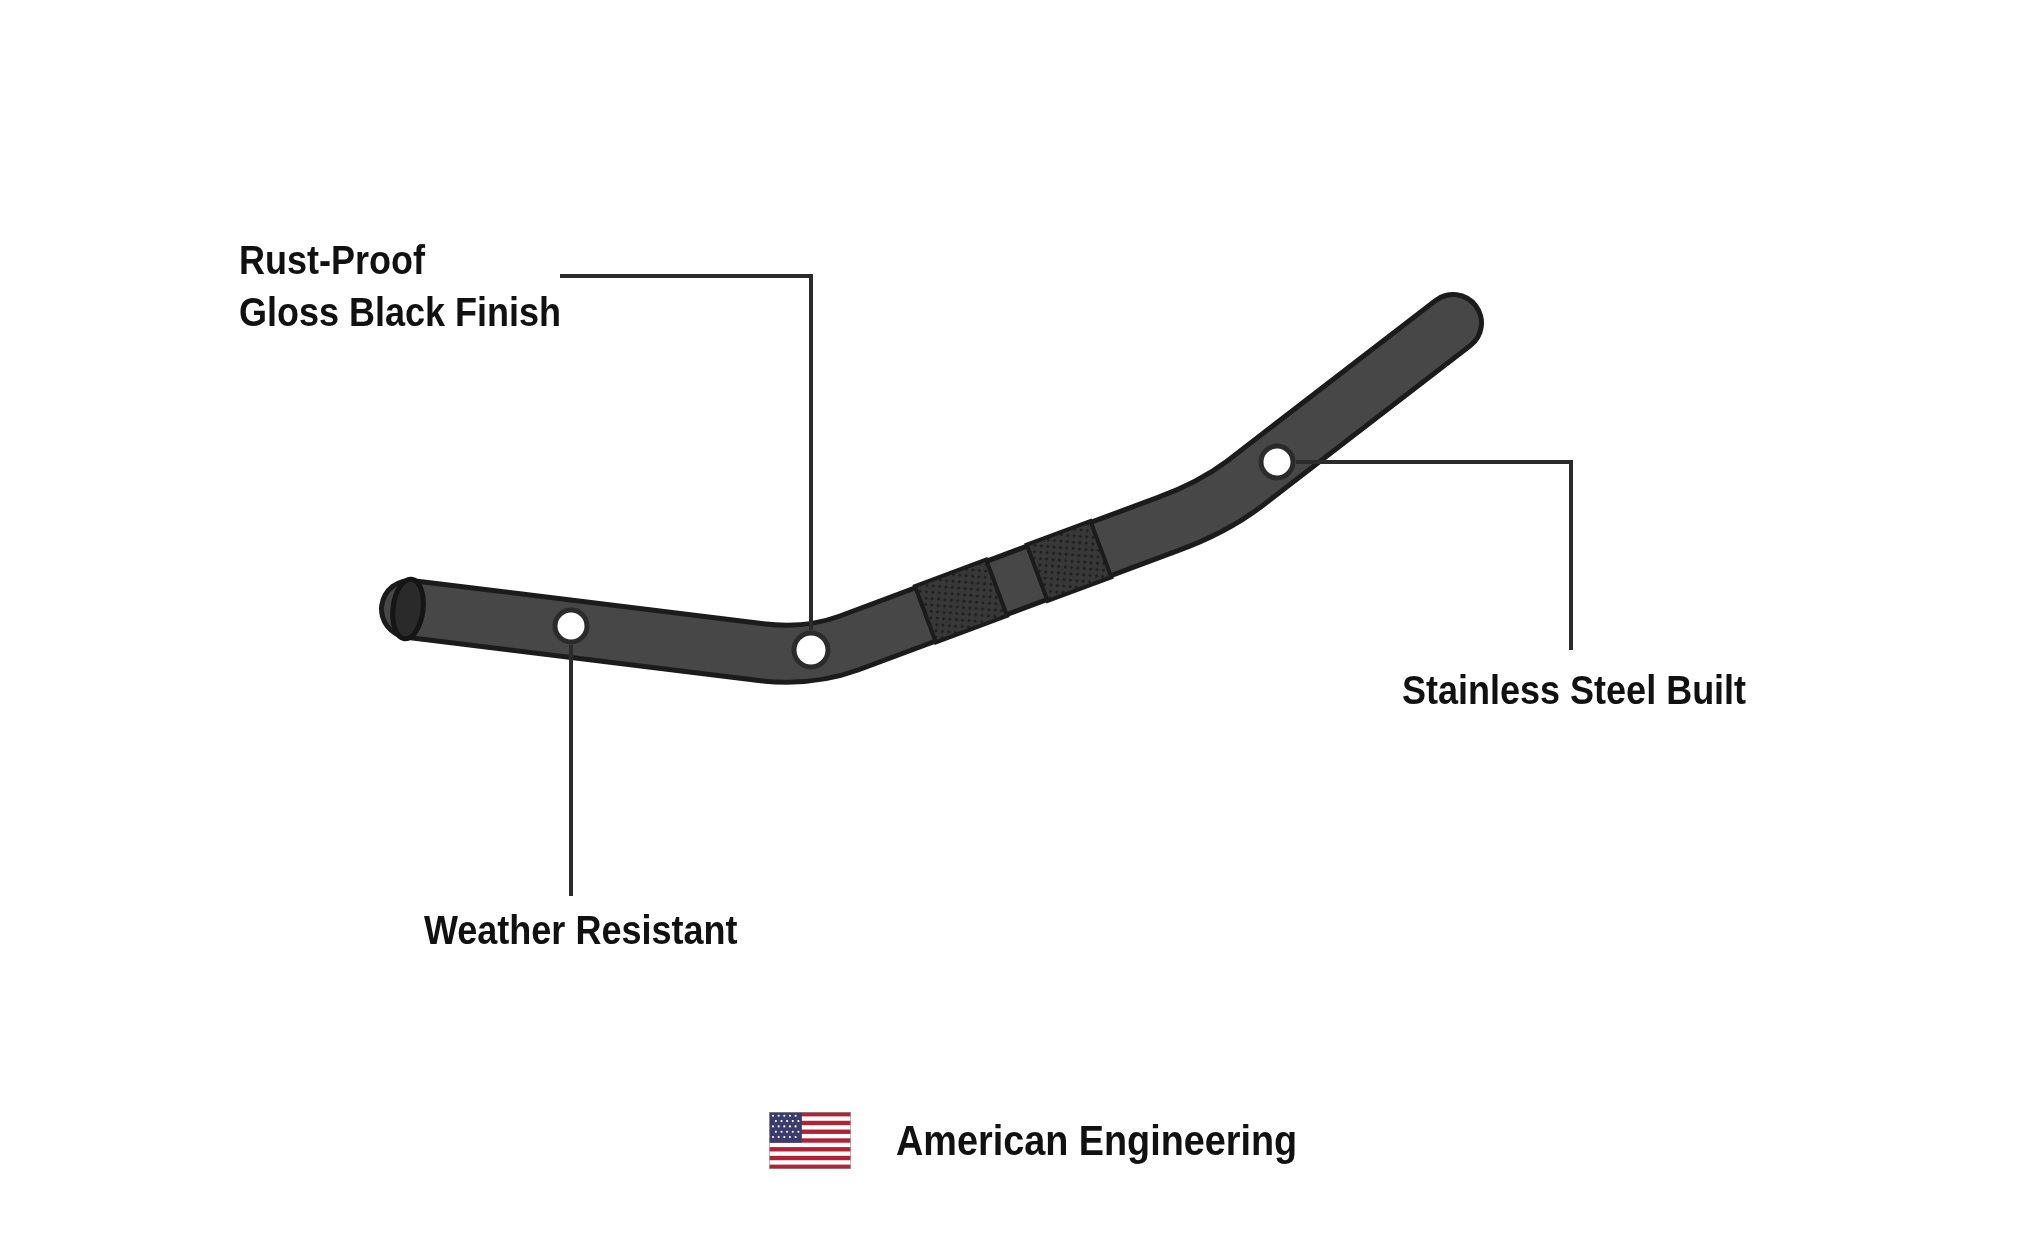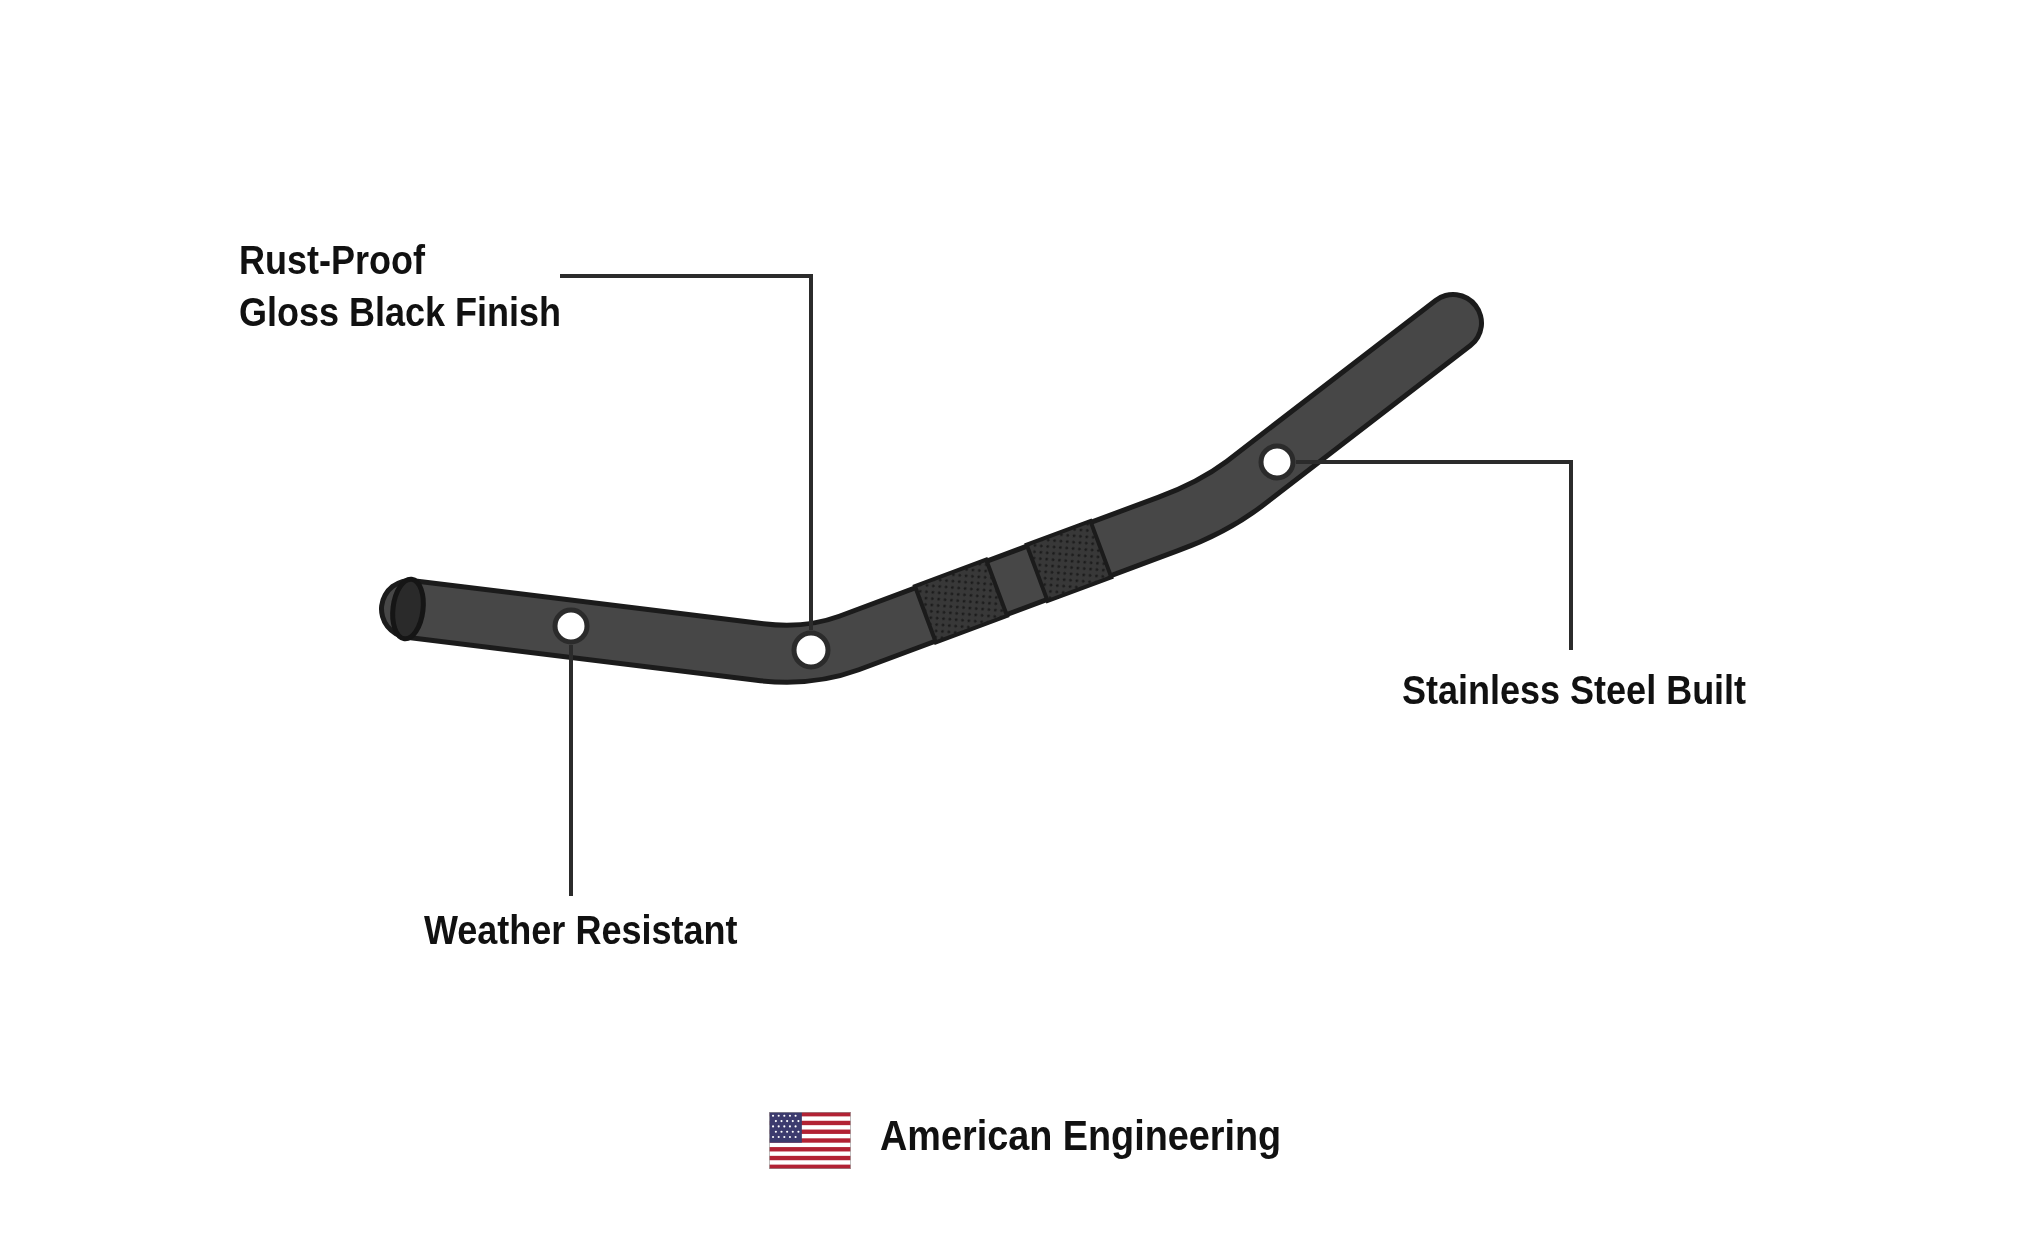--- a/index.html
+++ b/index.html
@@ -32,22 +32,22 @@
     letter-spacing: 0px;
   }
   .callout-rust      { left: 239px;  top: 234px; }
   .callout-weather   { left: 424px;  top: 904px; }
   .callout-stainless { left: 1402px; top: 664px; }
   .footer {
     position: absolute;
     left: 768px;
     top: 1112px;
     display: flex;
-    align-items: flex-start;
-    gap: 28px;
+    align-items: center;
+    gap: 44px;
   }
   .footer-label {
     color: #111111;
     font-weight: 700;
     font-size: 42px;
     transform: scaleX(0.9);
     transform-origin: left center;
     white-space: nowrap;
   }
   .flag {

